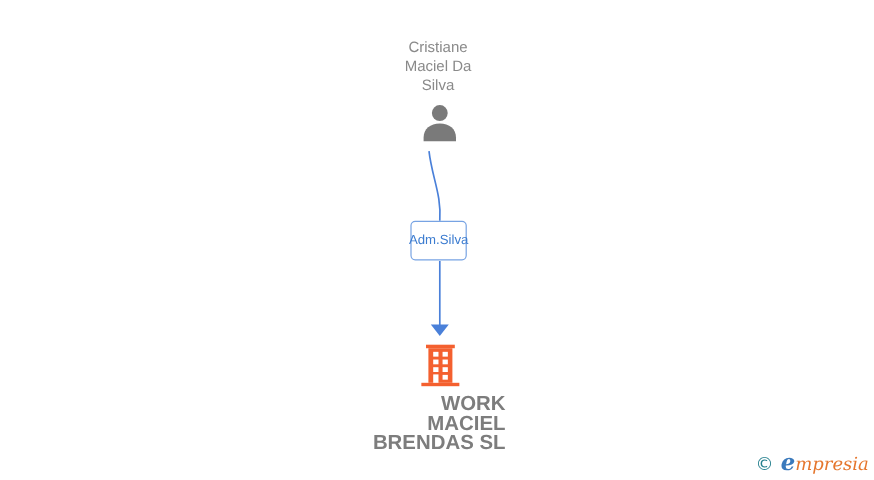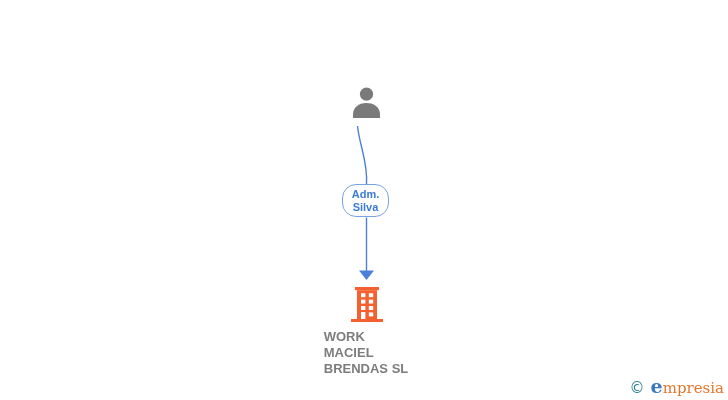--- a/index.html
+++ b/index.html
@@ -58,67 +58,66 @@
     width: 31px; height: 31px;
   }
   .person-icon path, .person-icon circle { fill: var(--person_icon); }
 
   .edge-box {
     position: absolute;
     left: 342px; top: 184px;
     width: 47px; height: 33px;
     background: #ffffff;
     border: 1px solid var(--edge_box_border);
-    border-radius: 14px;
+    border-radius: 4px;
     display: flex;
-    flex-direction: column;
     align-items: center;
     justify-content: center;
     color: var(--edge_box_text);
     font-size: 11px;
     line-height: 13px;
     text-align: center;
-    font-weight: bold;
   }
 
   .building-icon {
     position: absolute;
     left: 351px; top: 287px;
     width: 32px; height: 35px;
   }
   .building-icon rect.struct { fill: var(--building_icon); }
   .building-icon rect.window { fill: #ffffff; }
 
   .company-name {
     position: absolute;
     left: 366px; top: 329px;
     transform: translateX(-50%);
-    text-align: left;
+    text-align: right;
     color: var(--company_text);
-    font-size: 13px;
+    font-size: 17px;
     font-weight: bold;
     line-height: 16px;
     white-space: nowrap;
   }
 
   .footer {
     position: absolute;
     right: 4px; bottom: 3px;
     display: flex;
     align-items: baseline;
     gap: 6px;
     cursor: pointer;
   }
   .footer .copyright {
     color: var(--copyright);
     font-size: 15px;
     font-family: "DejaVu Sans", sans-serif;
   }
   .footer .brand {
     font-family: "DejaVu Serif", serif;
+    font-style: italic;
     white-space: nowrap;
   }
   .footer .brand-initial {
     color: var(--brand_initial);
     font-size: 19px;
     font-weight: bold;
   }
   .footer .brand-rest {
     color: var(--brand_rest);
     font-size: 15px;
@@ -128,20 +127,25 @@
 <body>
 
 <div class="stage">
 
   <svg class="connector-svg" viewBox="0 0 728 400" xmlns="http://www.w3.org/2000/svg">
     <path class="edge" d="M357.5,126 C360,148 368,162 366.5,184"></path>
     <line class="edge" x1="366.5" y1="217.5" x2="366.5" y2="271"></line>
     <polygon class="arrowhead" points="359,270.5 374,270.5 366.5,280"></polygon>
   </svg>
 
+  <div class="person-name">
+    <div>Cristiane</div>
+    <div>Maciel Da</div>
+    <div>Silva</div>
+  </div>
 
   <svg class="person-icon" viewBox="0 0 31 31" xmlns="http://www.w3.org/2000/svg">
     <circle cx="15.5" cy="7.2" r="6.6"></circle>
     <path d="M2,31 L2,27.5 C2,20.5 7.6,15.9 15.5,15.9 C23.4,15.9 29,20.5 29,27.5 L29,31 Z"></path>
   </svg>
 
   <div class="edge-box">
     <div>Adm.</div>
     <div>Silva</div>
   </div>

